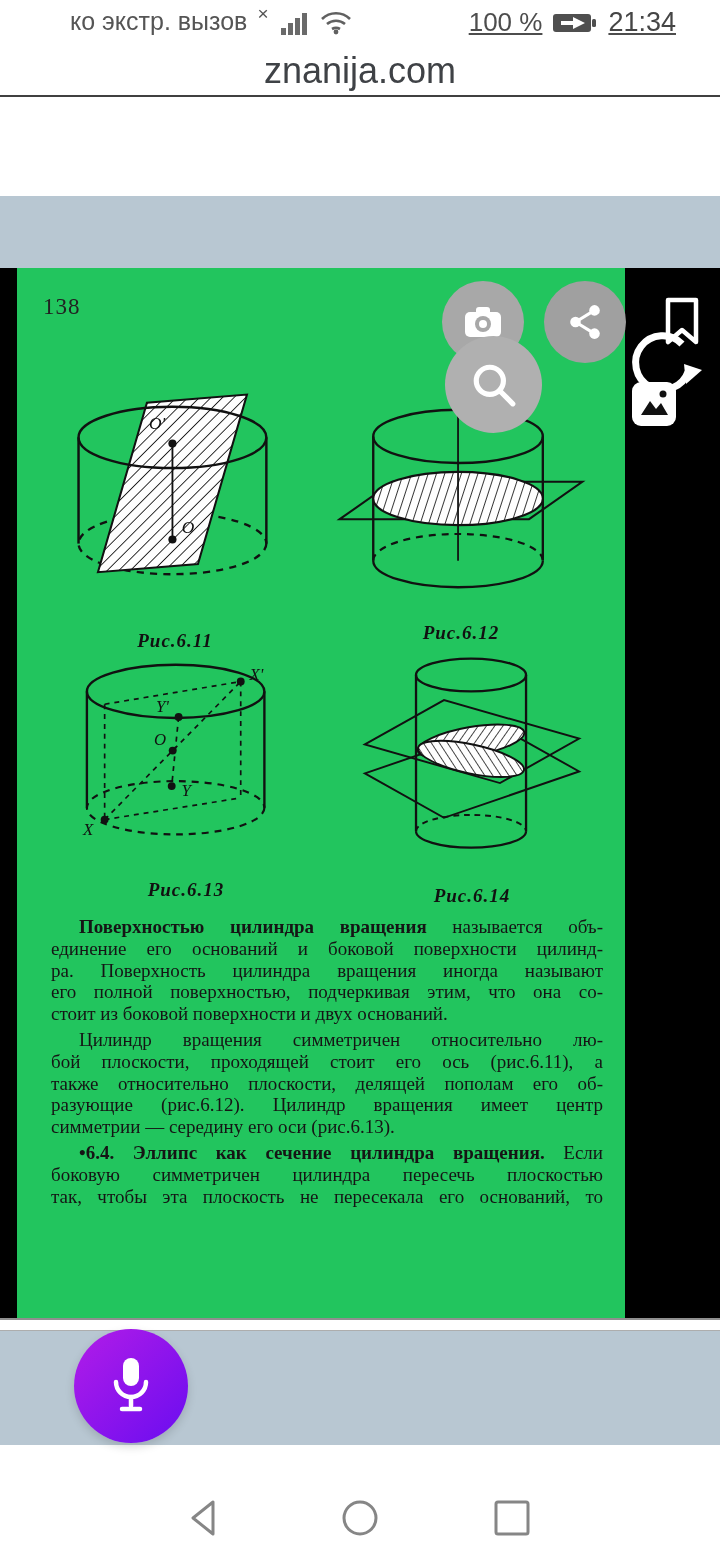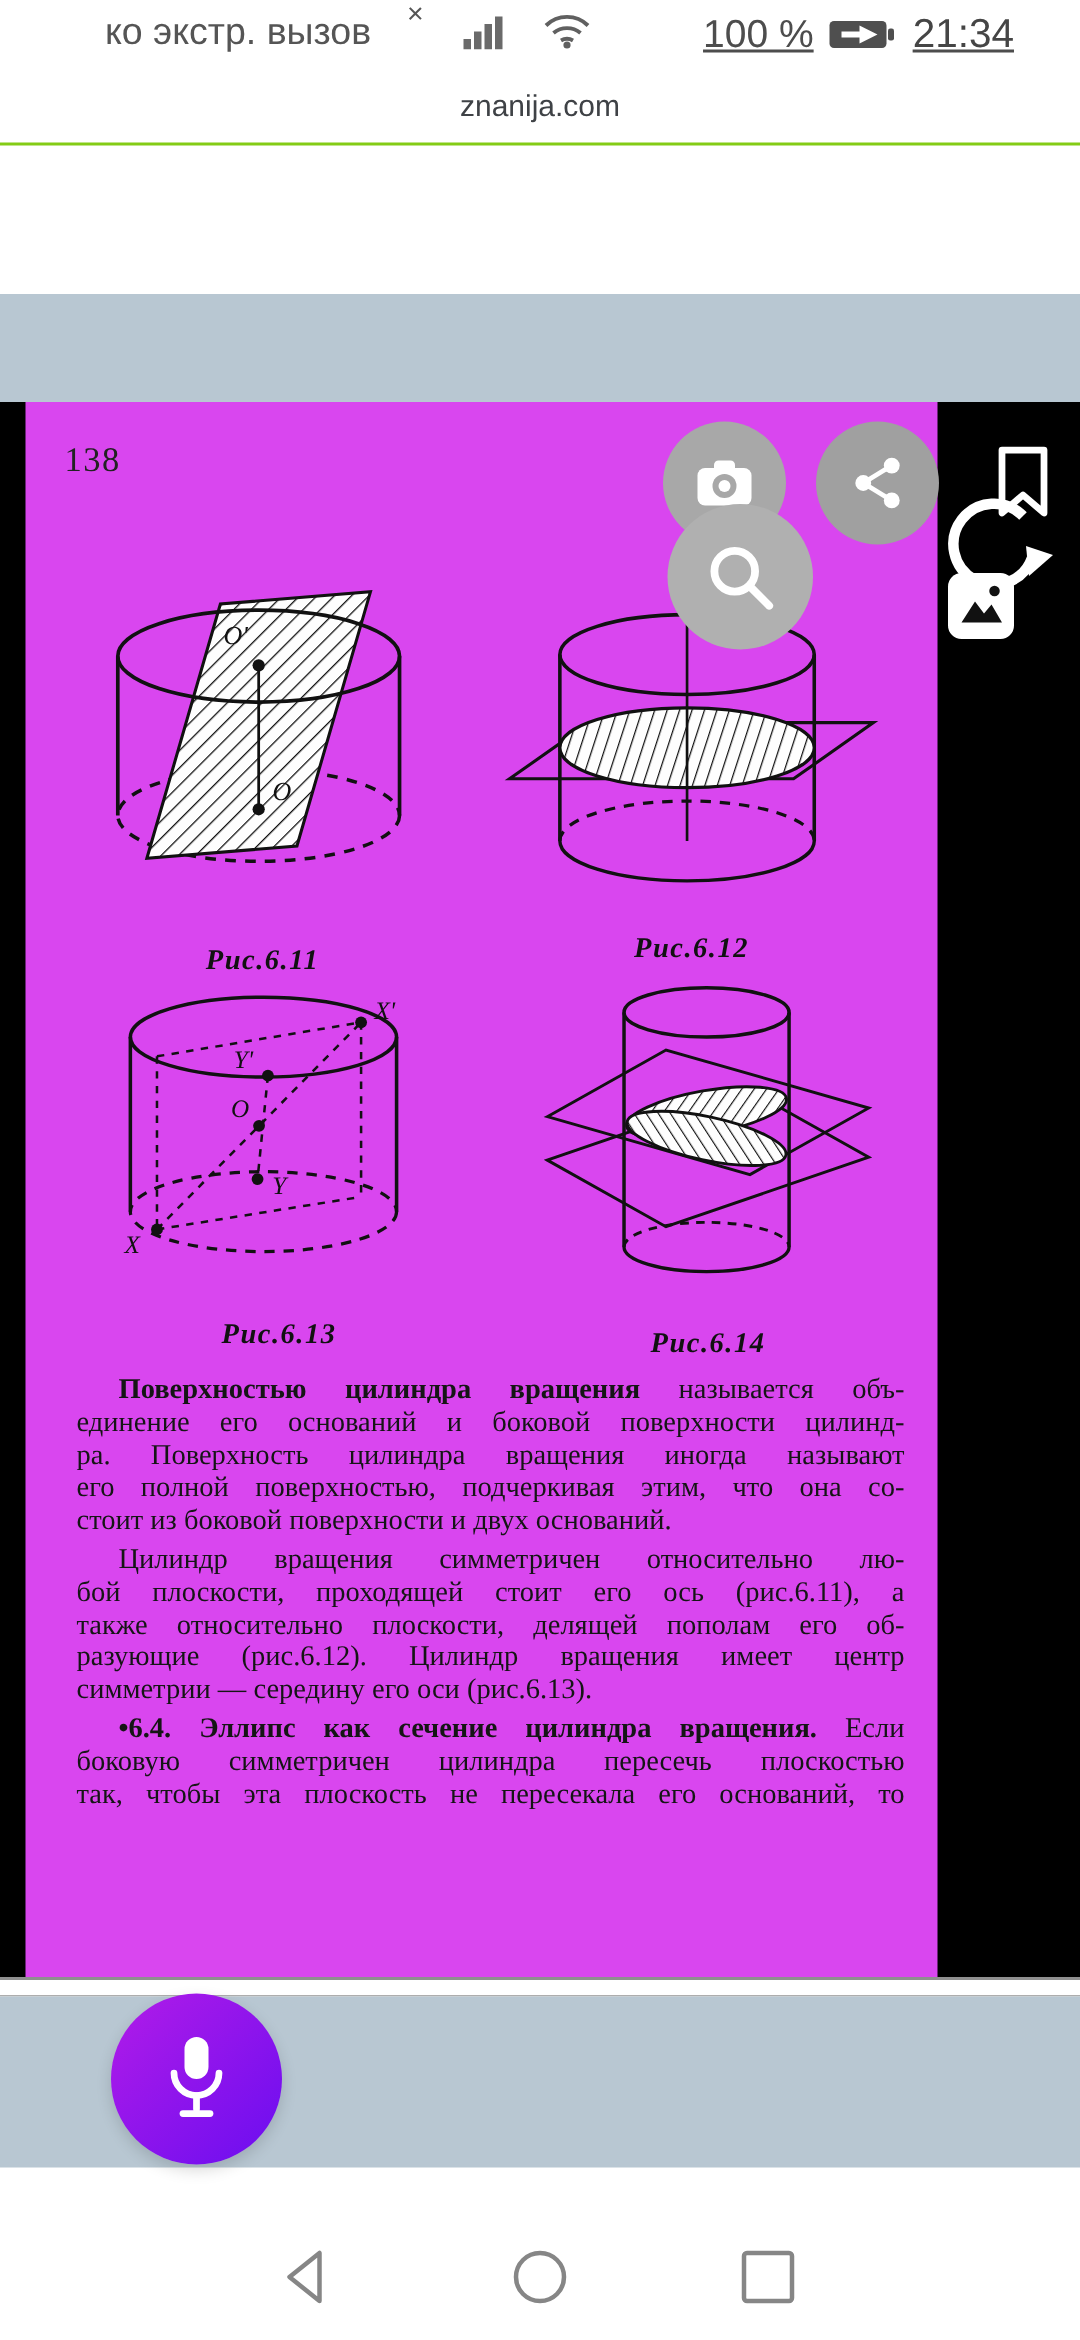--- a/index.html
+++ b/index.html
@@ -1,38 +1,38 @@
 <!DOCTYPE html>
 <html><head>
 <meta charset="utf-8">
 <style>
   * { margin:0; padding:0; box-sizing:border-box; }
   html,body { width:720px; height:1560px; background:#fff; font-family:"Liberation Sans", sans-serif; }
   .screen { position:relative; width:720px; height:1560px; overflow:hidden; background:#fff; }
 
   
   .status-bar { position:absolute; top:0; left:0; width:720px; height:47px; background:#fff; }
-  .sb-left { position:absolute; left:70px; top:7px; display:flex; gap:24px; color:#555; font-size:25px; }
+  .sb-left { position:absolute; left:70px; top:7px; display:flex; align-items:center; gap:10px; color:#555; font-size:25px; }
   .sup-x { position:relative; top:-8px; font-size:19px; color:#555; }
   .sb-right { position:absolute; right:44px; top:7px; display:flex; align-items:center; gap:10px; color:#4d4d4d; font-size:26px;text-decoration:underline; }
   .sb-time { font-size:27px; color:#454545; }
 
   
   .url-bar { position:absolute; top:47px; left:0; width:720px; height:50px; background:#fff;
-             display:flex; align-items:center; justify-content:center; border-bottom:2px solid #84cc16;
-             font-size:20px; color:#3f4246; }
+             display:flex; align-items:center; justify-content:center; border-bottom:2px solid #404040;
+             font-size:36px; color:#3f4246; }
 
   
   .band { position:absolute; left:0; width:720px; background:#b8c7d2; }
   .band-top { top:196px; height:72px; }
   .band-bottom { top:1331px; height:114px; }
 
   
   .content { position:absolute; top:268px; left:0; width:720px; height:1050px; background:#000; }
-  .page { position:absolute; left:17px; top:0; width:608px; height:1050px; background:#d946ef; }
+  .page { position:absolute; left:17px; top:0; width:608px; height:1050px; background:#22c55e; }
   .page-number { position:absolute; left:26px; top:26px; font:23px "Liberation Serif", serif; color:#222; letter-spacing:1px; }
 
   .figure { position:absolute; display:flex; flex-direction:column; align-items:center; }
   .caption { font:italic 700 19px "Liberation Serif", serif; color:#111; letter-spacing:1px; margin-top:17px; }
   .fig-svg text { font:italic 17px "Liberation Serif", serif; fill:#111; }
 
   #fig1 { left:38px; top:100px; width:240px; }
   #fig2 { left:318px; top:125px; width:252px; }
   #fig3 { left:45px; top:382px; width:248px; }
   #fig4 { left:330px; top:378px; width:250px; }

